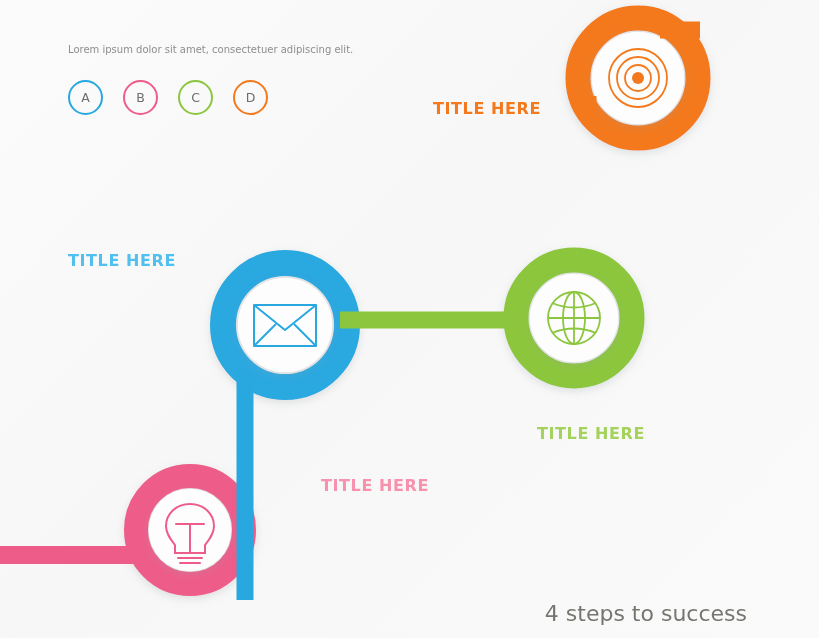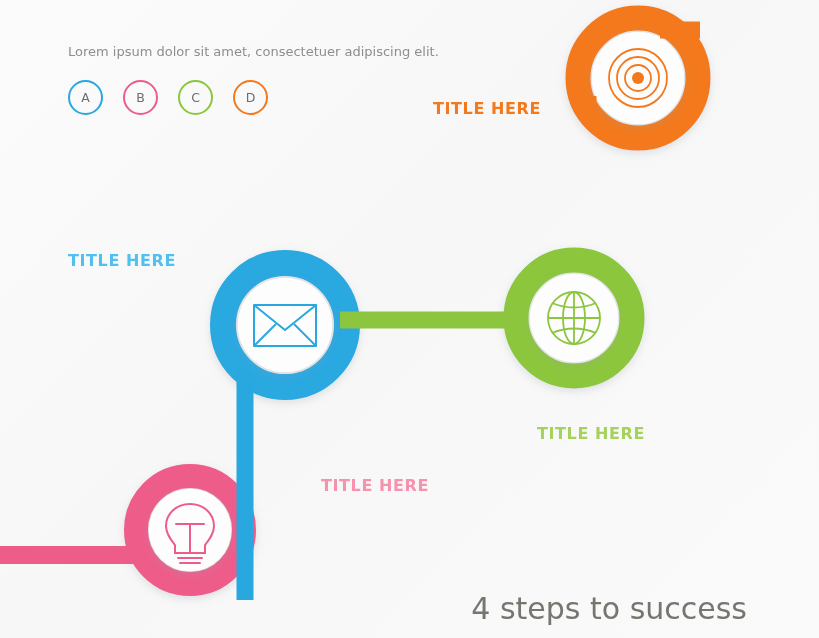--- a/index.html
+++ b/index.html
@@ -36,21 +36,21 @@
   }
   #lbl-orange { left: 433px; top: 99px; }
   #lbl-blue   { left: 68px;  top: 251px; }
   #lbl-green  { left: 537px; top: 424px; }
   #lbl-pink   { left: 321px; top: 476px; }
 
   #lorem {
     position: absolute;
     left: 68px;
     top: 44px;
-    font-size: 13px;
+    font-size: 10px;
     color: #8e8e8e;
     font-family: "DejaVu Sans", sans-serif;
     white-space: nowrap;
   }
   #legend {
     position: absolute;
     left: 68px;
     top: 80px;
     display: flex;
     gap: 20px;
@@ -65,21 +65,21 @@
     justify-content: center;
     font-size: 12.5px;
     color: #6d6d6d;
     background: transparent;
     font-family: "DejaVu Sans", sans-serif;
   }
   #headline {
     position: absolute;
     right: 72px;
     bottom: 12px;
-    font-size: 30px;
+    font-size: 22px;
     color: #75766f;
     font-family: "DejaVu Sans", sans-serif;
     white-space: nowrap;
   }
 </style>
 </head>
 <body>
 
 <div id="stage">
 

